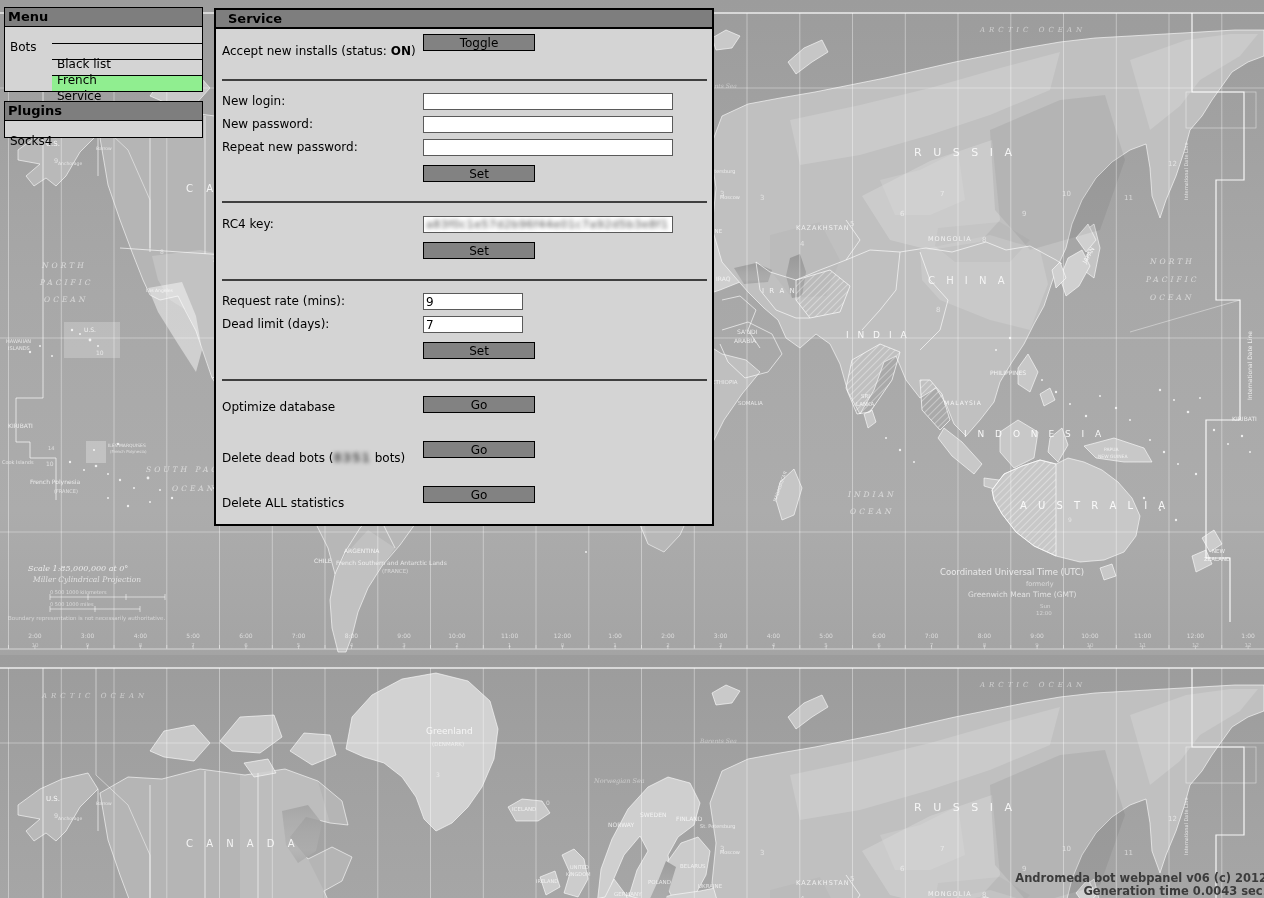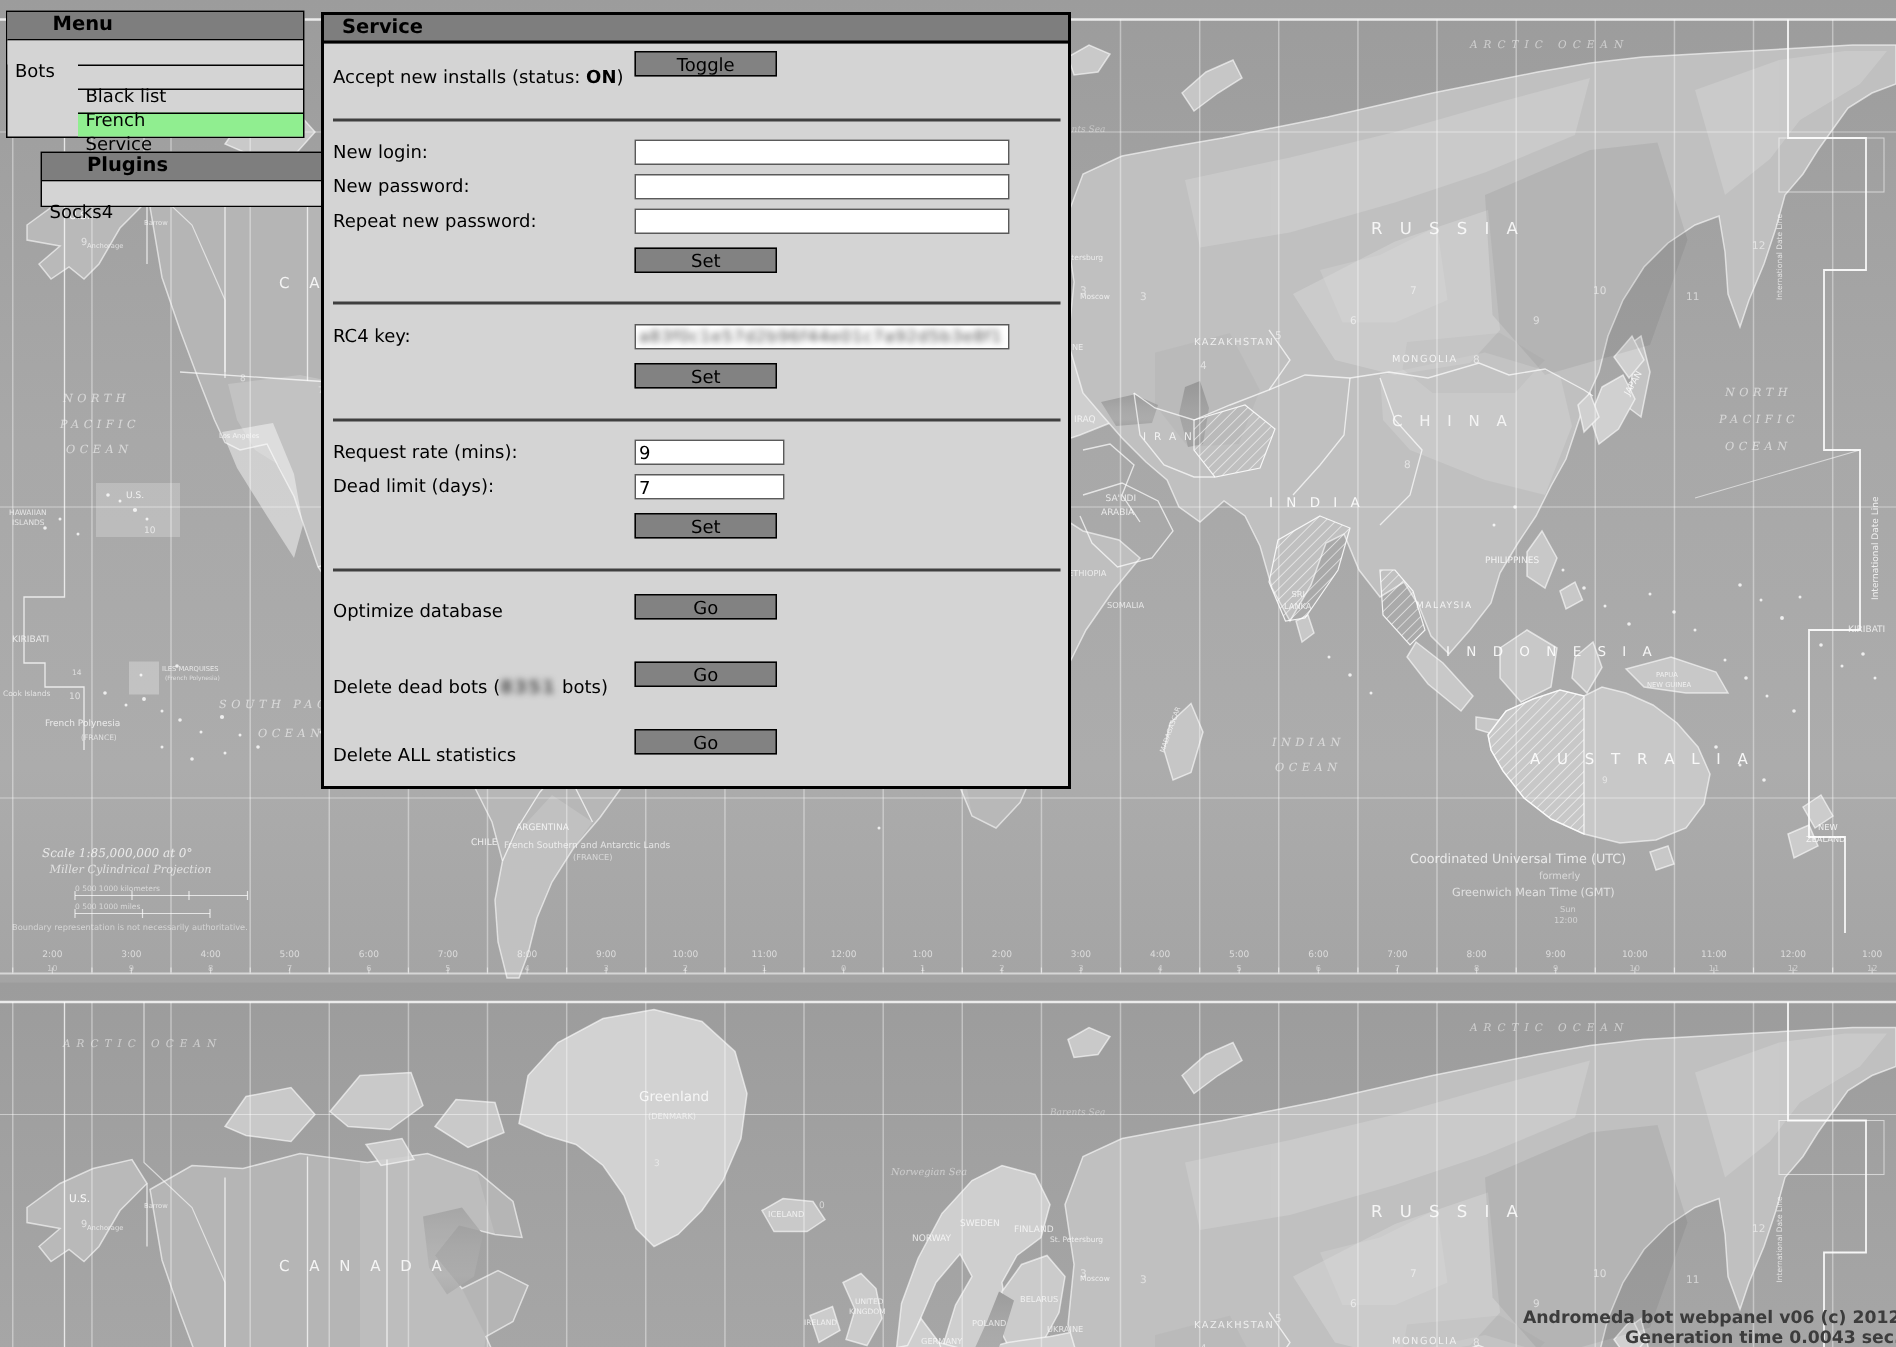--- a/index.html
+++ b/index.html
@@ -14,45 +14,45 @@
   .map-tile { position: absolute; left: 0; width: 1264px; height: 655px; display: block; }
   #tile1 { top: 0; }
   #tile2 { top: 655px; }
 
   
   .side-box {
     position: absolute; left: 4px; width: 199px;
     border: 1px solid #000; background: #d4d4d4;
   }
   #menu-box { top: 7px; }
-  #plugins-box { top: 101px; margin-left: 23px; }
+  #plugins-box { top: 101px; }
   .box-header {
     height: 19px; line-height: 18px; background: #7e7e7e;
     border-bottom: 1px solid #000;
-    font-size: 13px; font-weight: bold; padding-left: 30px;
+    font-size: 13px; font-weight: bold; padding-left: 3px;
   }
   .menu-item {
     height: 16px; line-height: 14px; font-size: 12px;
     padding: 13px 0 0 5px; background: #d4d4d4; cursor: pointer;
   }
   .menu-item + .menu-item { border-top: 1px solid #000; margin-left: 47px; }
   .menu-item.active { background: #90ee90; }
 
   
   #service-panel {
     position: absolute; left: 214px; top: 8px; width: 500px; height: 518px;
     border: 2px solid #000; background: #d4d4d4;
   }
   #service-panel .box-header {
     height: 19px; line-height: 17px; border-bottom: 2px solid #000; padding-left: 12px;
   }
   .panel-body { position: absolute; left: 0; top: 21px; right: 0; bottom: 0; }
   .flabel { position: absolute; left: 6px; font-size: 12px; white-space: nowrap; }
   .btn {
-    position: absolute; left: 207px; width: 95px; height: 17px;
+    position: absolute; left: 207px; width: 112px; height: 17px;
     background: #828282; border: 1px solid #000;
     font-family: "DejaVu Sans", sans-serif; font-size: 12px; line-height: 14px;
     color: #000; text-align: center; padding: 0; cursor: pointer; display: block;
   }
   .txt {
     position: absolute; left: 207px; height: 17px;
     background: #fff; border: 1px solid #5a5a5a;
     font-family: "DejaVu Sans", sans-serif; font-size: 12px; padding: 0 2px; color: #000;
   }
   .w250 { width: 250px; }

